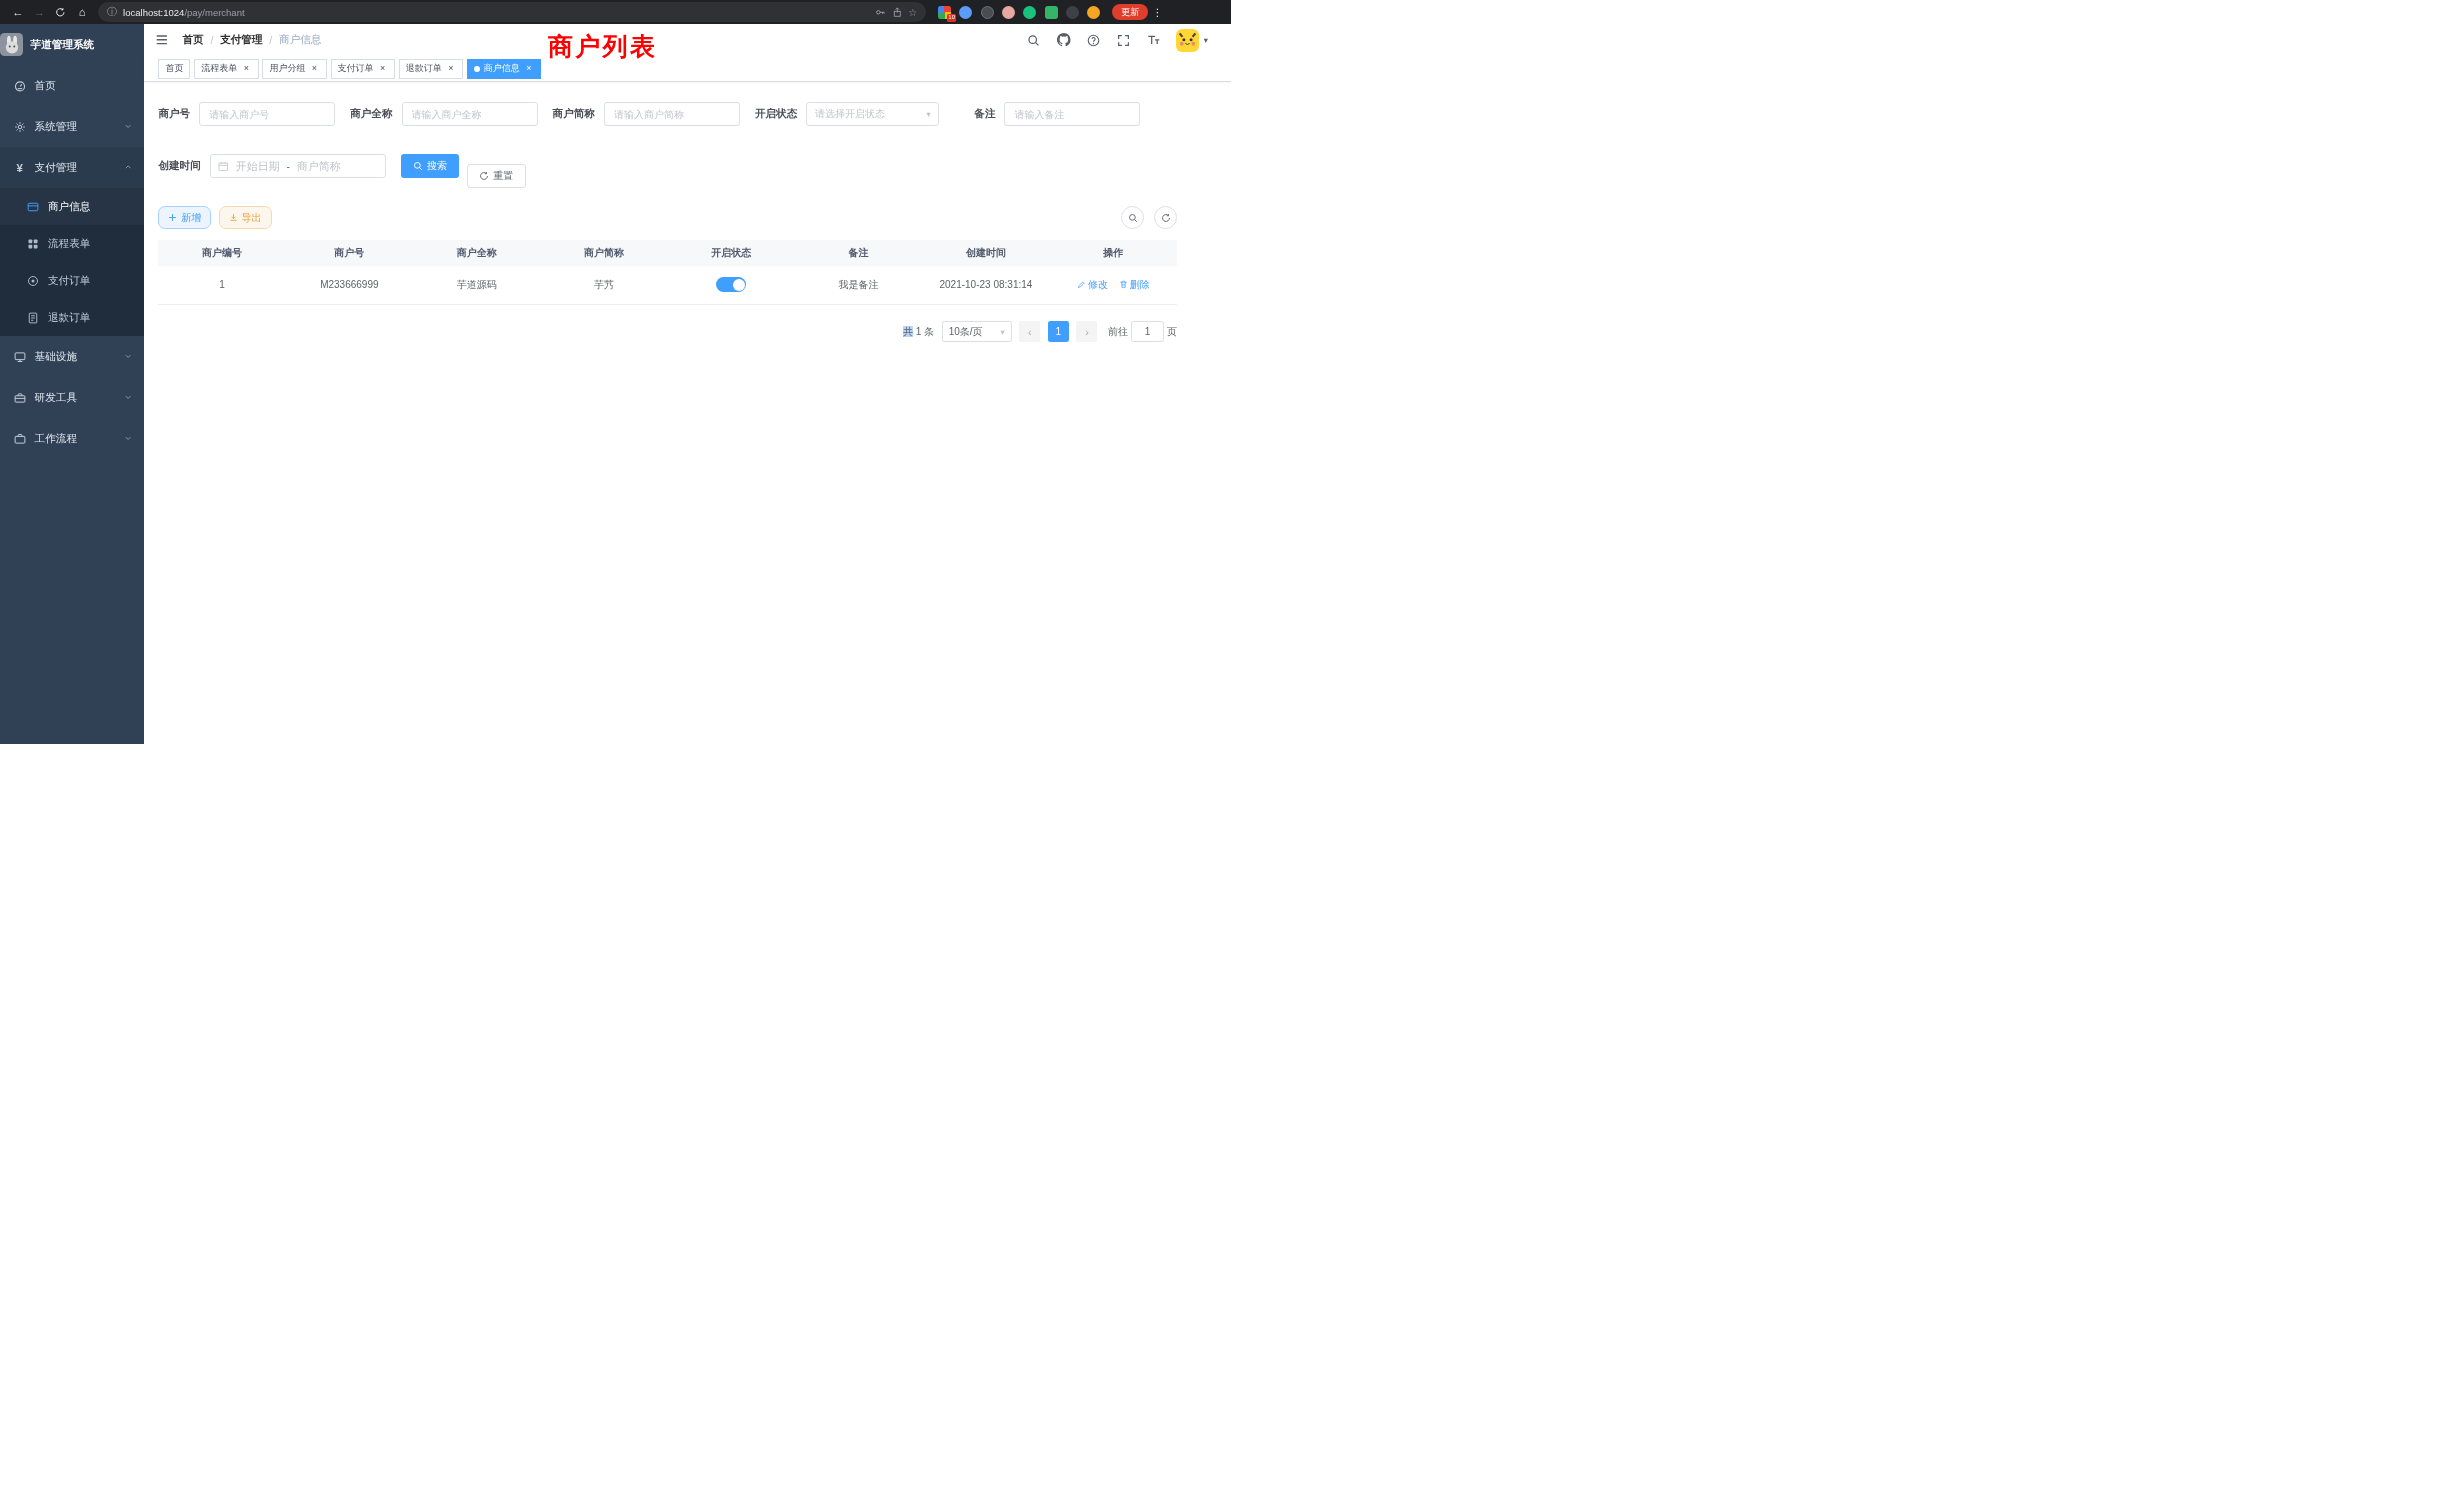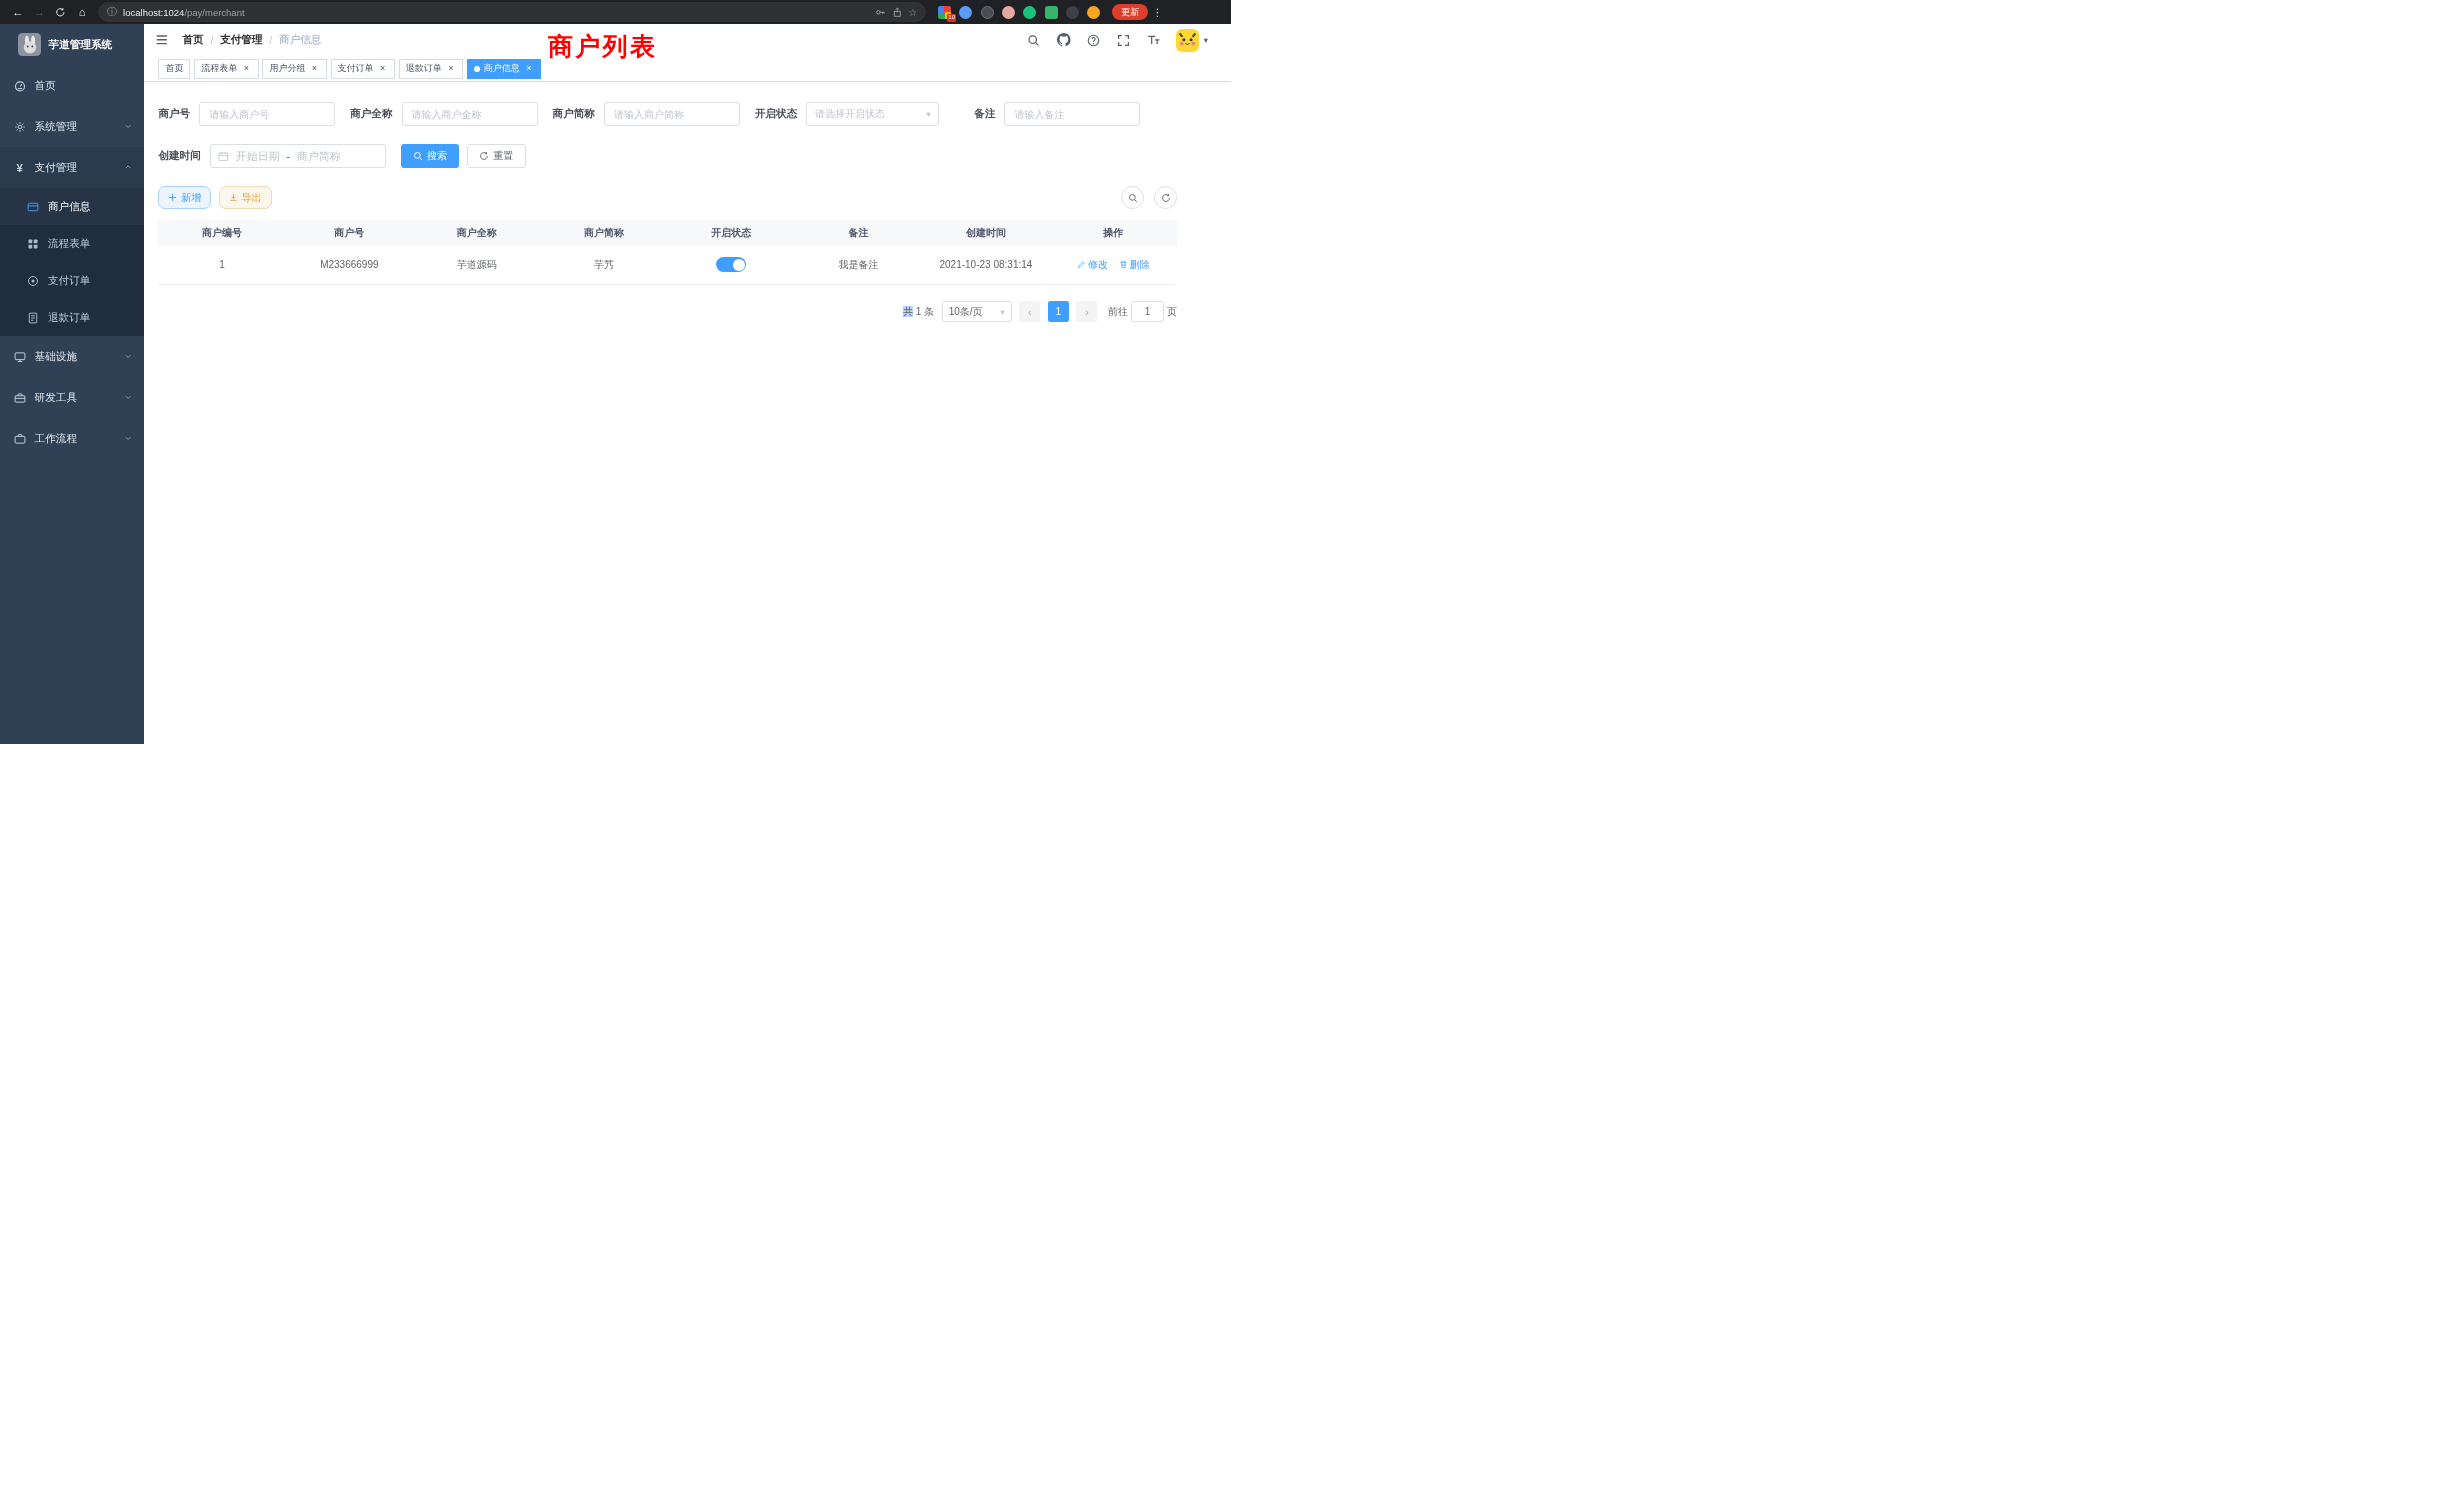--- a/index.html
+++ b/index.html
@@ -16,21 +16,21 @@
   .ext-row { display:flex; align-items:center; gap:8.3px; margin-left:10.6px; }
   .ext-ic { width:13px; height:13px; border-radius:50%; position:relative; cursor:pointer; flex:0 0 auto;}
   .ext-grid { border-radius:2.3px; background:conic-gradient(#ea4335 0 25%, #fbbc05 0 50%, #34a853 0 75%, #4285f4 0); }
   .ext-badge { position:absolute; right:-5.3px; bottom:-3px; background:#d93025; color:#fff; font-size:6px; line-height:7.6px; padding:0 1.5px; border-radius:1.5px; }
   .update-btn { margin-left:10.6px; background:#de3e2b; color:#fff; border:none; border-radius:9px; height:16.7px; padding:0 9px; font-size:9px; cursor:pointer; flex:0 0 auto;}
   .kebab { color:#e8eaed; font-size:10.6px; width:15px; text-align:center; cursor:pointer; }
 
   
   .app { display:flex; height:720px; }
   .sidebar { width:144px; background:#304156; flex:0 0 auto; overflow:hidden; }
-  .logo { height:41px; display:flex; align-items:center; gap:7.6px; padding-left:18px; }
+  .logo { height:41px; display:flex; align-items:center; gap:7.6px; padding-left:0; }
   .logo-img { width:23px; height:23px; border-radius:4.5px; background:#8d939e; display:flex; align-items:center; justify-content:center; overflow:hidden;}
   .logo-title { color:#fff; font-size:10.6px; font-weight:700; }
   .menu-item { height:41px; display:flex; align-items:center; gap:9px; padding:0 12px 0 13.6px; color:#e2e8f0; font-size:10.6px; cursor:pointer; }
   .menu-item .mi-icon { width:12px; height:12px; display:flex; align-items:center; justify-content:center; color:#c8d0dc; }
   .menu-item .chev { margin-left:auto; color:#9aa5b5; display:flex; }
   .menu-item.parent-open { background:#293b4d; }
   .submenu { background:#1f2d3d; }
   .sub-item { height:37px; display:flex; align-items:center; gap:9px; padding-left:27px; color:#bfcbd9; font-size:10.6px; cursor:pointer; }
   .sub-item .mi-icon { width:12px; height:12px; display:flex; align-items:center; justify-content:center; color:#aeb9c8; }
   .sub-item.active { background:#263445; color:#ffffff; }
@@ -69,21 +69,21 @@
   .el-select { height:24px; width:133px; border:0.8px solid #dcdfe6; border-radius:3px; padding:0 7.6px; font-size:10px; display:flex; align-items:center; justify-content:space-between; color:#c0c4cc; background:#fff; cursor:pointer; }
   .el-select .sel-caret { color:#c0c4cc; font-size:8.3px; }
   .date-range { height:24px; width:176px; border:0.8px solid #dcdfe6; border-radius:3px; display:flex; align-items:center; gap:6.8px; padding:0 7.6px; background:#fff; cursor:pointer; }
   .date-range .ph { color:#c0c4cc; font-size:11px; }
   .date-range .d-sep { color:#606266; font-size:10px; }
   .cal-ic { color:#c0c4cc; display:flex; }
 
   .btn { height:24px; border-radius:3px; font-size:10px; display:inline-flex; align-items:center; gap:3.8px; padding:0 11.4px; cursor:pointer; border:0.8px solid transparent; }
   .btn-primary { background:#409eff; color:#fff; }
   .btn-default { background:#fff; border-color:#dcdfe6; color:#606266; }
-  .btn + .btn { margin-left:7.6px; }
+  .btn + .btn { margin-left:7.6px;margin-top:20px; }
 
   .toolbar-row { display:flex; align-items:center; margin:0 0 10.6px 0; }
   .btn-sm { height:23px; padding:0 9px; font-size:10px; border-radius:7px; display:inline-flex; align-items:center; gap:3.8px; cursor:pointer; }
   .btn-plain-primary { background:#ecf5ff; border:0.8px solid #a8d1ff; color:#409eff; }
   .btn-plain-warning { background:#fdf6ec; border:0.8px solid #f5dab1; color:#e6a23c; margin-left:7.6px; }
   .right-tools { margin-left:auto; display:flex; gap:10px; }
   .circle-btn { width:23px; height:23px; border-radius:50%; border:0.8px solid #dcdfe6; background:#fff; color:#606266; display:flex; align-items:center; justify-content:center; cursor:pointer; }
 
   
   .table { width:100%; }

